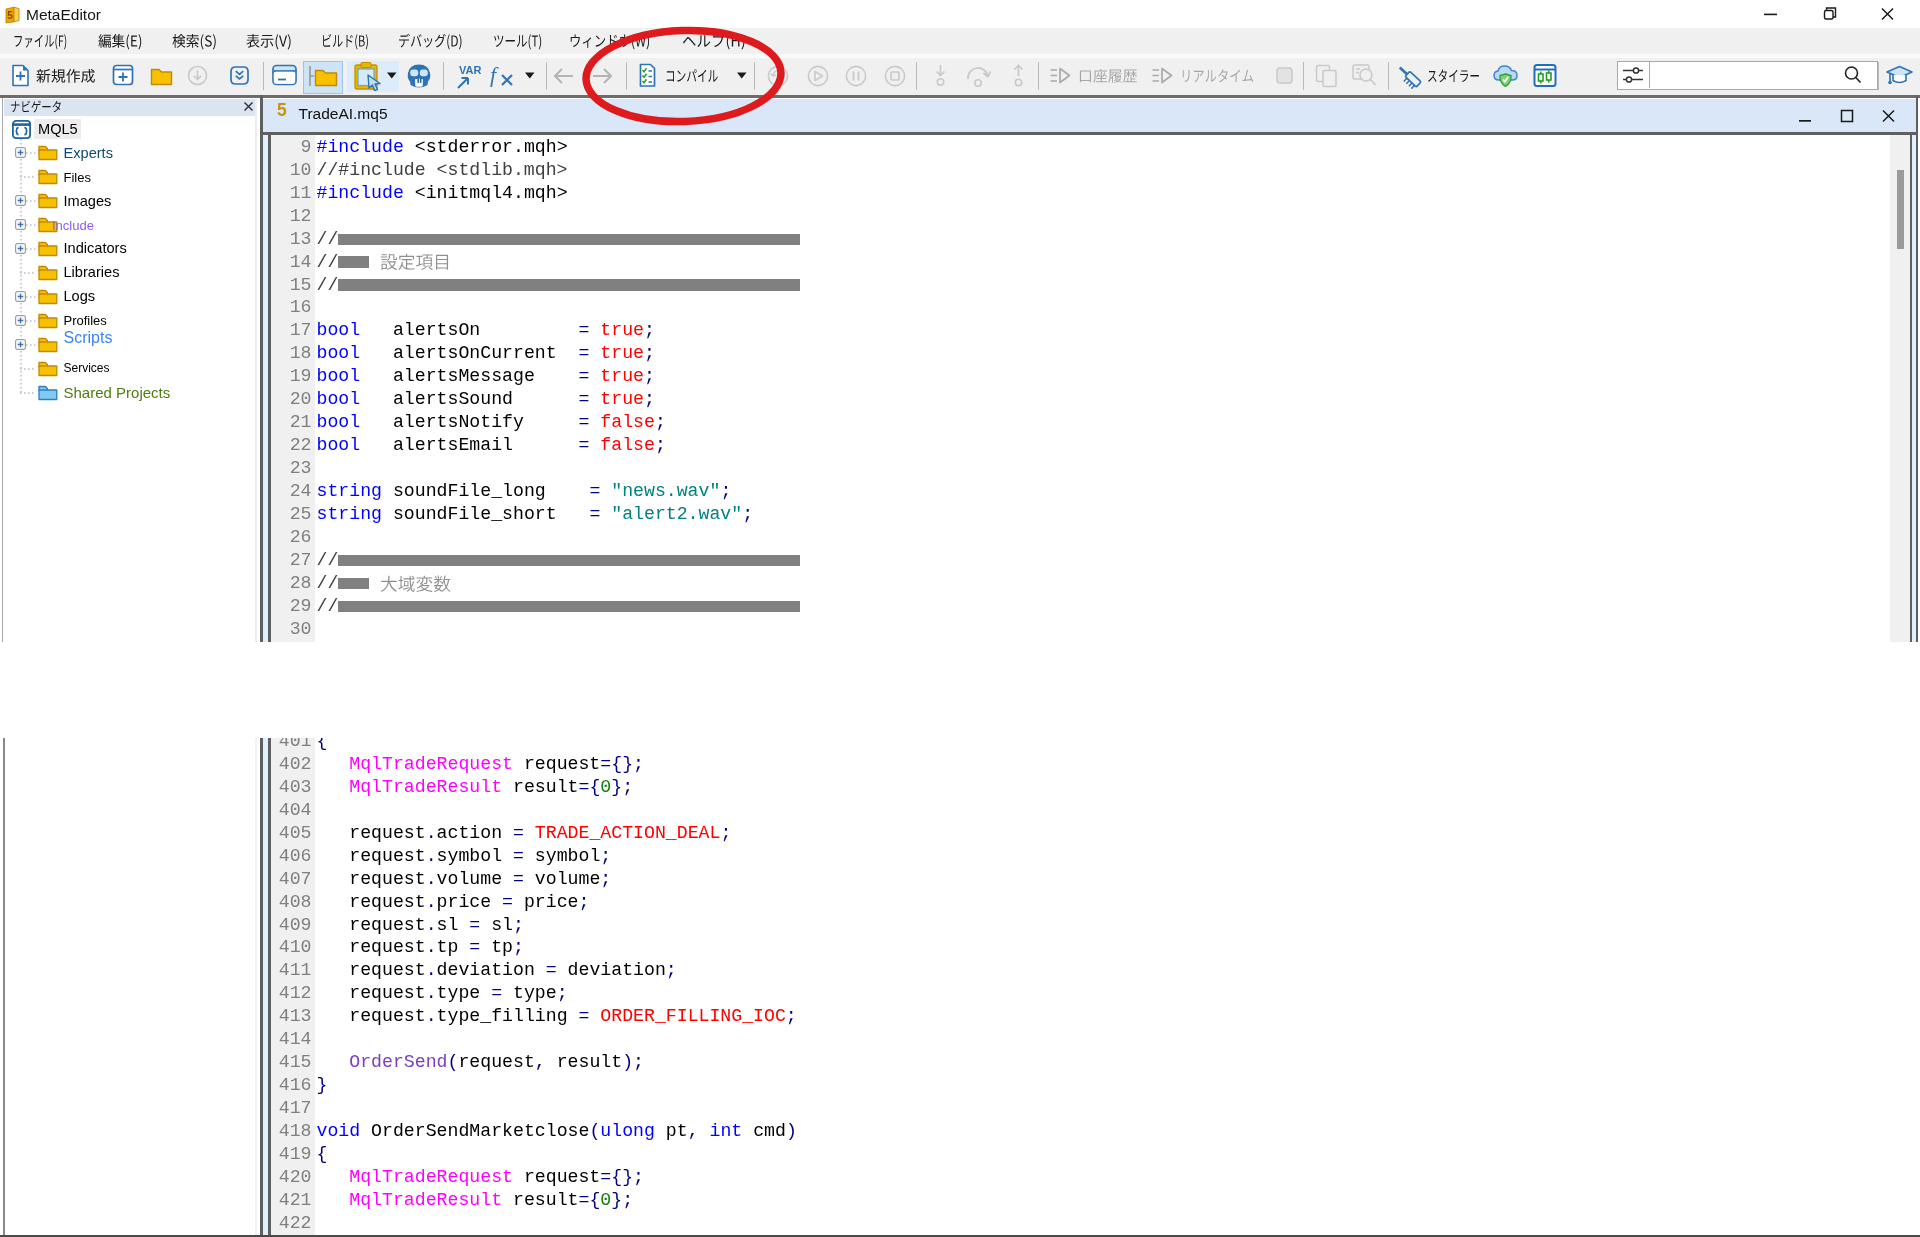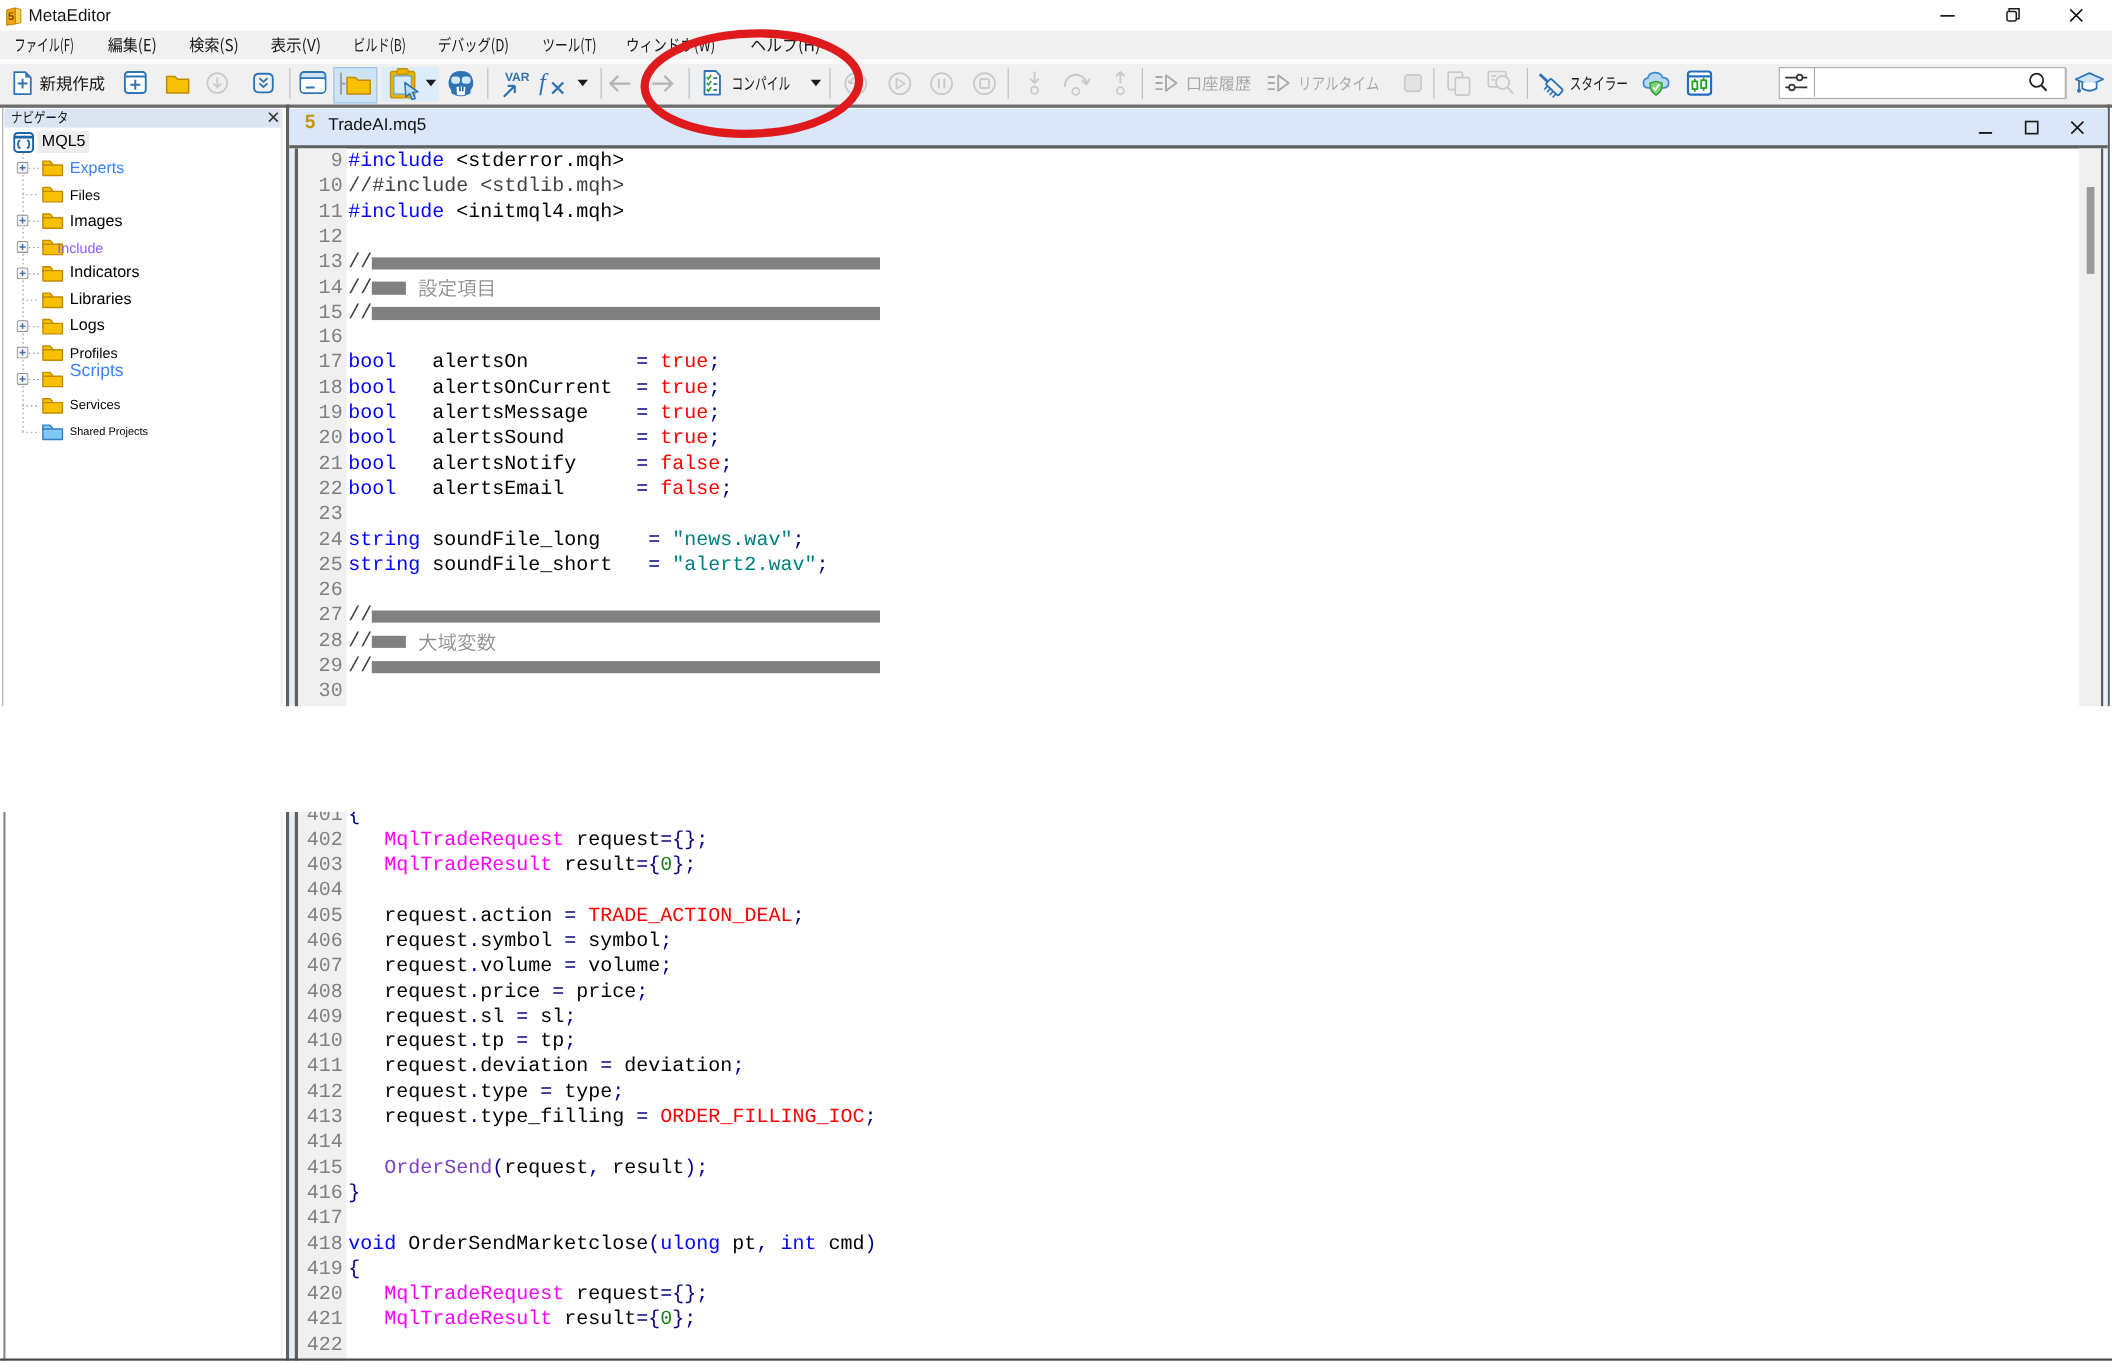--- a/index.html
+++ b/index.html
@@ -264,21 +264,21 @@
     <path d="M0 1 H14" stroke="#9a9a9a" stroke-width="1" stroke-dasharray="1.5 2.5"></path>
   </svg>
 <svg style="position:absolute;left:15px;top:147.45px;" width="11" height="11" viewBox="0 0 11 11">
     <rect x="0.6" y="0.6" width="9.8" height="9.8" rx="1.5" fill="#f4f4f4" stroke="#919191" stroke-width="1"></rect>
     <path d="M5.5 2.8 V8.2 M2.8 5.5 H8.2" stroke="#3f6fb0" stroke-width="1.3"></path>
   </svg>
 <svg style="position:absolute;left:38px;top:144.45px;" width="20" height="17" viewBox="0 0 20 17">
     <path d="M1 2.5 H7.5 L9.5 4.8 Q9.7 6.5 8 6.7 H1 Z" fill="#f7c102" stroke="#c28a00" stroke-width="1.3" stroke-linejoin="round"></path>
     <path d="M1 6 H18.8 V15.5 H1 Z" fill="#f7c102" stroke="#c28a00" stroke-width="1.3" stroke-linejoin="round"></path>
   </svg>
-<div style="position:absolute;left:63.5px;top:144.6px;font-size:14.6px;color:#3b82f6;line-height:17px">Experts</div>
+<div style="position:absolute;left:63.5px;top:144.6px;font-size:14.6px;color:#0c4a6e;line-height:17px">Experts</div>
 <svg style="position:absolute;left:20px;top:176.4px" width="14" height="2" viewBox="0 0 14 2">
     <path d="M0 1 H14" stroke="#9a9a9a" stroke-width="1" stroke-dasharray="1.5 2.5"></path>
   </svg>
 <svg style="position:absolute;left:38px;top:168.4px;" width="20" height="17" viewBox="0 0 20 17">
     <path d="M1 2.5 H7.5 L9.5 4.8 Q9.7 6.5 8 6.7 H1 Z" fill="#f7c102" stroke="#c28a00" stroke-width="1.3" stroke-linejoin="round"></path>
     <path d="M1 6 H18.8 V15.5 H1 Z" fill="#f7c102" stroke="#c28a00" stroke-width="1.3" stroke-linejoin="round"></path>
   </svg>
 <div style="position:absolute;left:63.5px;top:168.6px;font-size:13px;color:#000;line-height:17px">Files</div>
 <svg style="position:absolute;left:25.5px;top:200.3px" width="14" height="2" viewBox="0 0 14 2">
     <path d="M0 1 H14" stroke="#9a9a9a" stroke-width="1" stroke-dasharray="1.5 2.5"></path>
@@ -368,21 +368,21 @@
     <path d="M1 6 H18.8 V15.5 H1 Z" fill="#f7c102" stroke="#c28a00" stroke-width="1.3" stroke-linejoin="round"></path>
   </svg>
 <div style="position:absolute;left:63.5px;top:360.2px;font-size:12px;color:#000;line-height:17px">Services</div>
 <svg style="position:absolute;left:20px;top:391.9px" width="14" height="2" viewBox="0 0 14 2">
     <path d="M0 1 H14" stroke="#9a9a9a" stroke-width="1" stroke-dasharray="1.5 2.5"></path>
   </svg>
 <svg style="position:absolute;left:38px;top:383.95px;" width="20" height="17" viewBox="0 0 20 17">
     <path d="M1 2.5 H7.5 L9.5 4.8 Q9.7 6.5 8 6.7 H1 Z" fill="#7fc9f4" stroke="#2f7fc1" stroke-width="1.3" stroke-linejoin="round"></path>
     <path d="M1 6 H18.8 V15.5 H1 Z" fill="#7fc9f4" stroke="#2f7fc1" stroke-width="1.3" stroke-linejoin="round"></path>
   </svg>
-<div style="position:absolute;left:63.5px;top:384.1px;font-size:10px;color:#000000;line-height:17px">Shared Projects</div>
+<div style="position:absolute;left:63.5px;top:384.1px;font-size:15px;color:#4d7c0f;line-height:17px">Shared Projects</div>
 <div style="position:absolute;left:260.4px;top:95px;width:2.9px;height:547px;background:#5f5f5f"></div>
 <div style="position:absolute;left:1916px;top:95px;width:2.4px;height:547px;background:#5f5f5f"></div>
 <div style="position:absolute;left:263.3px;top:98.5px;width:1652.7px;height:33.2px;background:#d9e7f8"></div>
 <div style="position:absolute;left:263.3px;top:131.7px;width:1652.7px;height:2.9px;background:#5f5f5f"></div>
 <div style="position:absolute;left:263.3px;top:134.6px;width:4.9px;height:507.4px;background:#e3effd"></div>
 <div style="position:absolute;left:1911.5px;top:134.6px;width:4.5px;height:507.4px;background:#e3effd"></div>
 <div style="position:absolute;left:268.2px;top:134.6px;width:2.8px;height:507.4px;background:#5f5f5f"></div>
 <div style="position:absolute;left:1910px;top:134.6px;width:1.5px;height:507.4px;background:#5f5f5f"></div>
 <div style="position:absolute;left:271px;top:134.6px;width:44px;height:507.4px;background:#f0f0f0"></div>
 <div style="position:absolute;left:1890px;top:134.6px;width:20px;height:507.4px;background:#f0f0f0"></div>

